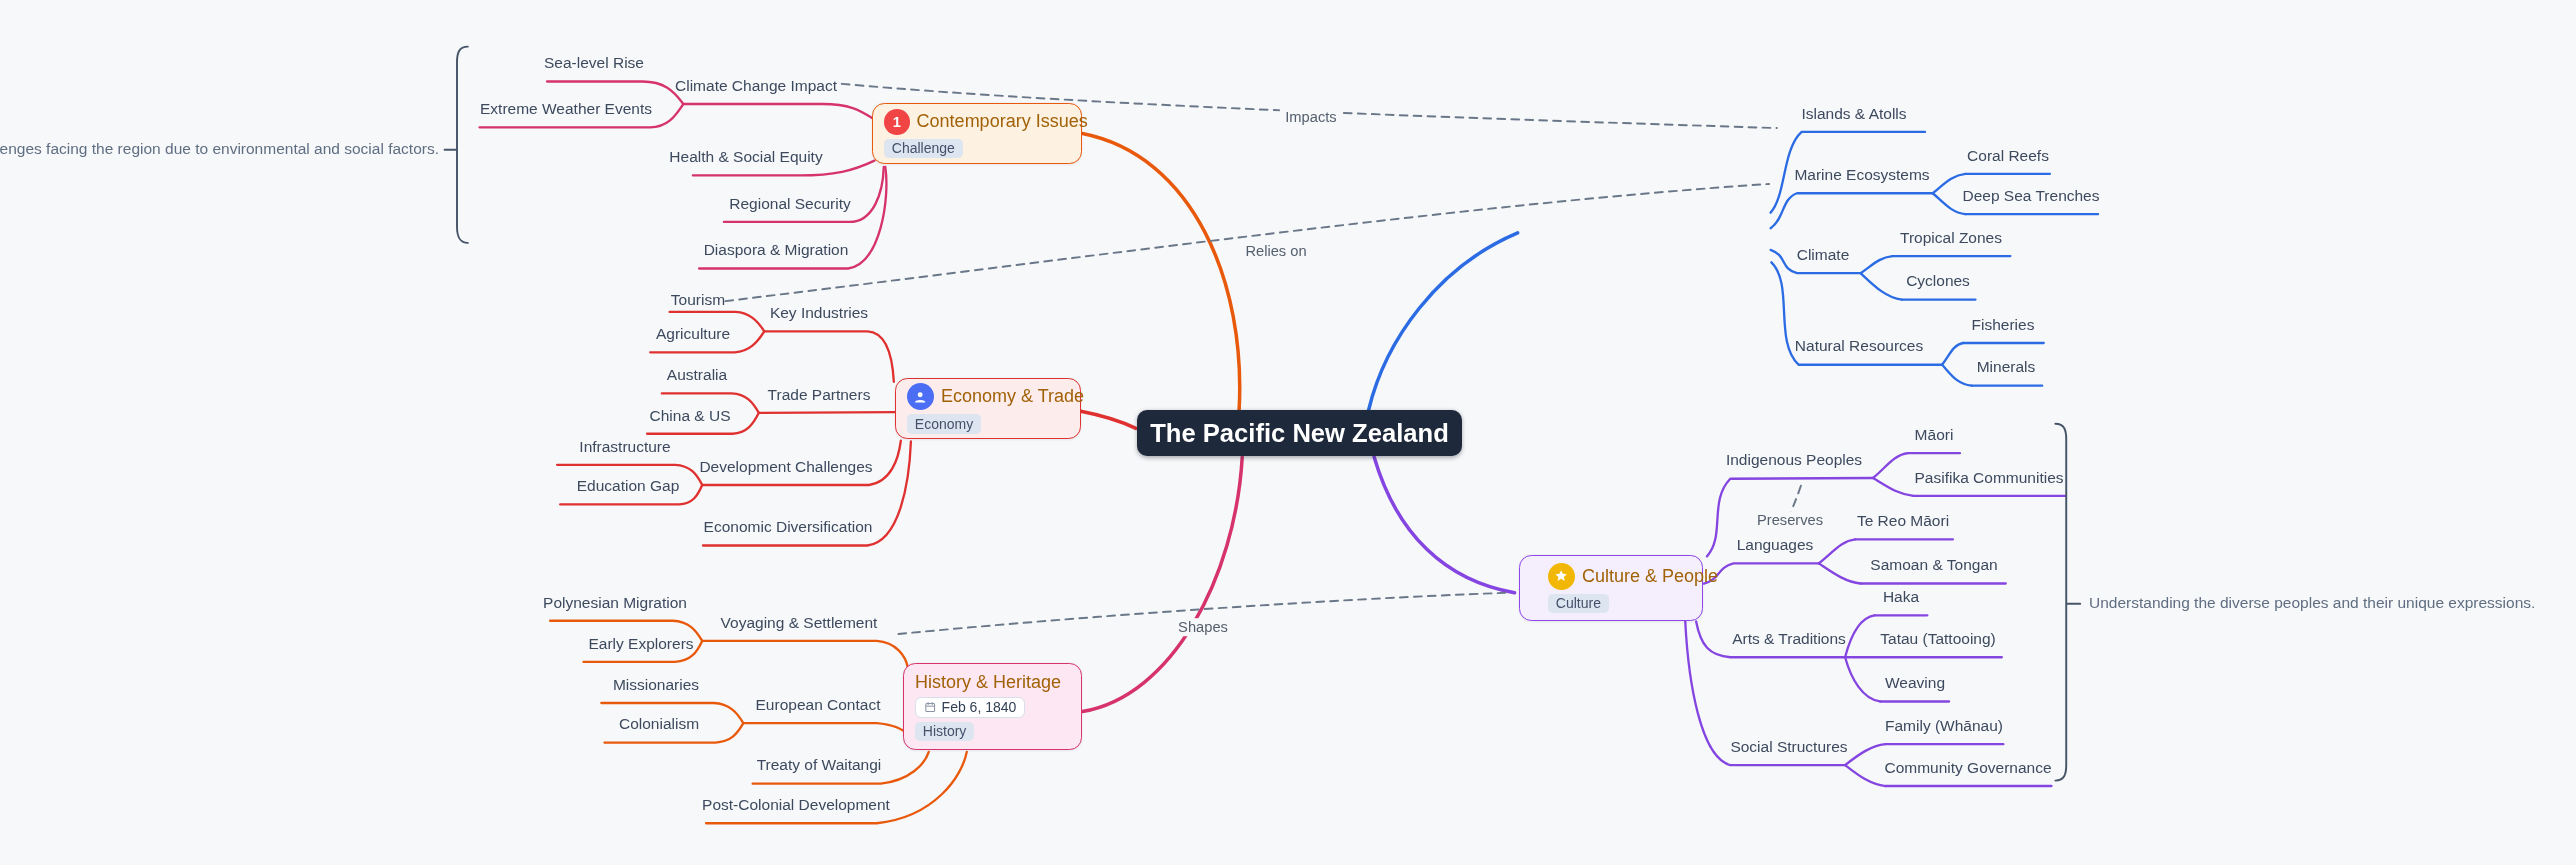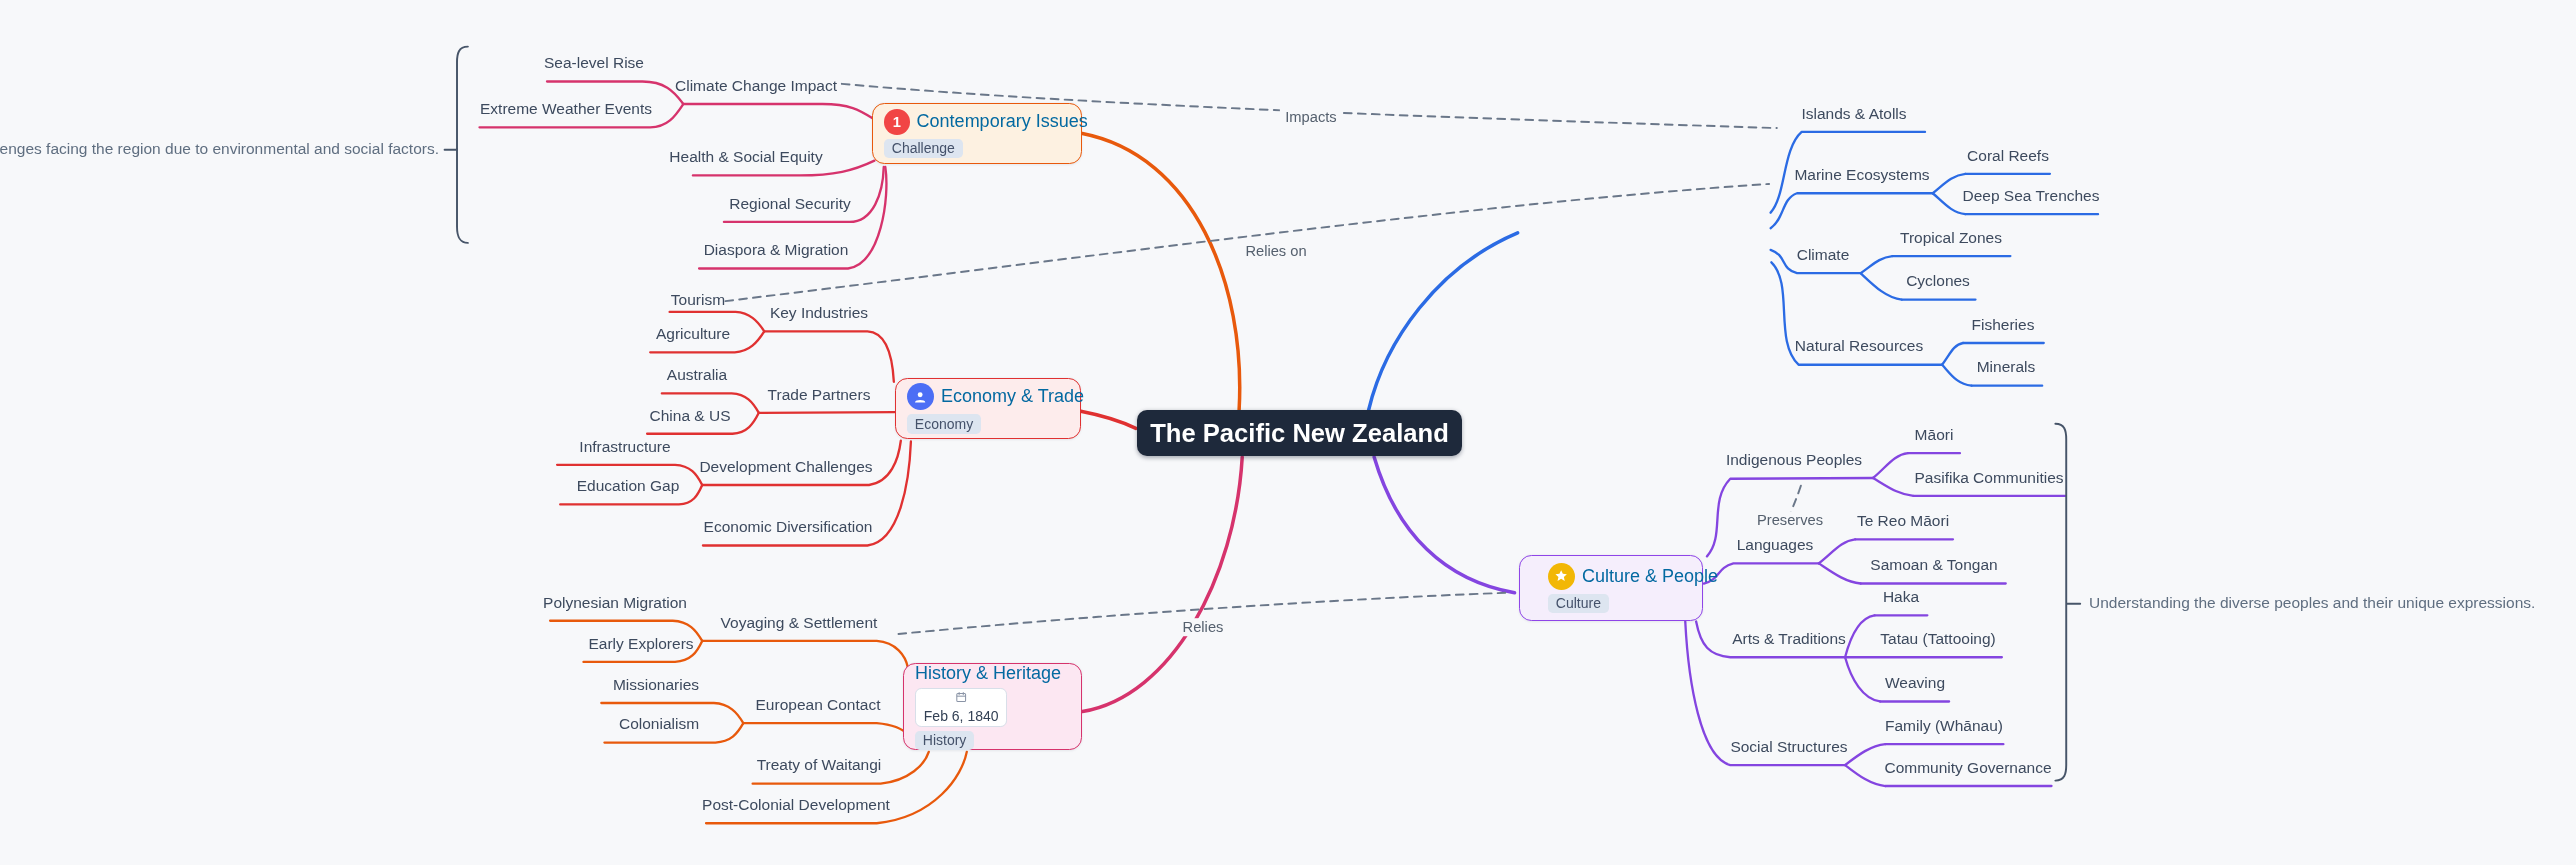--- a/index.html
+++ b/index.html
@@ -38,21 +38,21 @@
     font-size:15.5px;color:#5f6e80;
   }
   .node{
     position:absolute;z-index:4;box-sizing:border-box;
     border-radius:12.4px;border:1.9px solid;
     display:flex;flex-direction:column;justify-content:center;
     padding:6.2px 11px;gap:3.9px;cursor:pointer;
     box-shadow:0 0.8px 2.3px rgba(30,41,59,.08);
   }
   .node .title-row{display:flex;align-items:center;gap:7px;}
-  .node .title{font-size:18px;color:#0369a1;white-space:nowrap;}
+  .node .title{font-size:18px;color:#a16207;white-space:nowrap;}
   .tag{
     display:inline-block;align-self:flex-start;
     background:#dde5f0;color:#44516a;font-size:14px;
     padding:1.6px 7.8px;border-radius:4.7px;white-space:nowrap;
   }
   .badge{
     width:25.6px;height:25.6px;border-radius:50%;background:#f14545;
     color:#fff;font-size:14.7px;font-weight:bold;
     display:flex;align-items:center;justify-content:center;flex:0 0 auto;
   }
@@ -67,21 +67,21 @@
   .node-history{left:903px;top:663px;width:179px;height:87px;background:#fce7f2;border-color:#d6336c;}
   .node-center{
     position:absolute;z-index:4;left:1137px;top:410px;width:325px;height:46px;
     background:#1e293b;border-radius:10px;display:flex;align-items:center;justify-content:center;
     box-shadow:0 1.6px 4.7px rgba(15,23,42,.35);cursor:pointer;
   }
   .node-center .title{color:#ffffff;font-size:25.6px;font-weight:bold;white-space:nowrap;text-align:right;}
   .date-pill{
     display:flex;align-items:center;gap:5.4px;align-self:flex-start;
     background:#ffffff;border:0.8px solid #d8dfe9;border-radius:6.2px;
-    padding:1.6px 7.8px;font-size:14px;color:#334155;white-space:nowrap;flex-direction:column;
+    padding:1.6px 7.8px;font-size:14px;color:#334155;white-space:nowrap;
   }
 </style>
 </head>
 <body>
 
 <div class="stage">
 
   <svg class="wires" width="2576" height="866" viewBox="0 0 3320 1116">
     <defs>
       <marker id="arrow" orient="auto" markerWidth="11" markerHeight="10" refX="8" refY="4.5">
@@ -286,20 +286,20 @@
   <div class="lbl" style="left:1789px;top:651px">Arts &amp; Traditions</div>
   <div class="lbl" style="left:1901px;top:609px">Haka</div>
   <div class="lbl" style="left:1938px;top:651px">Tatau (Tattooing)</div>
   <div class="lbl" style="left:1915px;top:695px">Weaving</div>
   <div class="lbl" style="left:1789px;top:759px">Social Structures</div>
   <div class="lbl" style="left:1944px;top:738px">Family (Whānau)</div>
   <div class="lbl" style="left:1968px;top:780px">Community Governance</div>
 
   <div class="edge-lbl" style="left:1311px;top:101px">Impacts</div>
   <div class="edge-lbl" style="left:1276px;top:235px">Relies on</div>
-  <div class="edge-lbl" style="left:1203px;top:611px">Relies</div>
+  <div class="edge-lbl" style="left:1203px;top:611px">Shapes</div>
   <div class="edge-lbl" style="left:1790px;top:504px">Preserves</div>
 
   <div class="annotation" style="right:2137px;top:140px">Challenges facing the region due to environmental and social factors.</div>
   <div class="annotation" style="left:2089px;top:594px">Understanding the diverse peoples and their unique expressions.</div>
 
 </div>
 
 
 </body></html>

